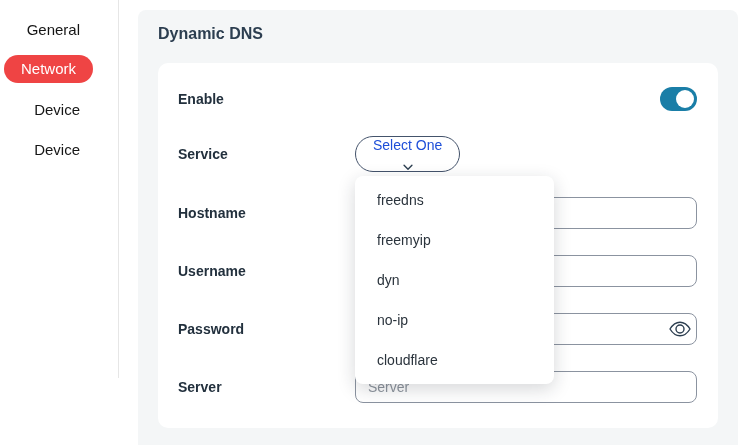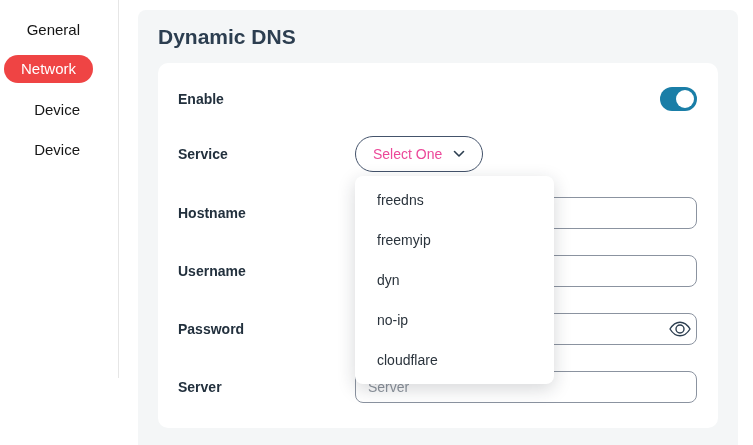--- a/index.html
+++ b/index.html
@@ -13,21 +13,21 @@
     white-space:nowrap; cursor:pointer; }
   .side-item.general { top:21px; }
   .side-item.events  { top:101px; }
   .side-item.device  { top:141px;text-align:right; }
   .side-item.pill { right:25px; top:55px; height:28px; line-height:28px;
     padding:0 17px; border-radius:15px; background:#ef4444; color:#ffffff; }
 
   
   .main-panel { position:absolute; left:138px; top:10px; width:600px; height:435px;
     background:#f4f6f7; border-radius:8px 8px 0 0; }
-  .page-title { position:absolute; left:20px; top:15px; font-size:21px;
+  .page-title { position:absolute; left:20px; top:15px; font-size:16px;
     font-weight:700; color:#2c3e50; }
 
   
   .card { position:absolute; left:20px; top:53px; width:560px; height:365px;
     background:#ffffff; border-radius:10px; }
   .field-label { position:absolute; left:20px; font-size:14px; font-weight:700;
     color:#22303d; }
   .lbl-enable   { top:28px; }
   .lbl-service  { top:83px; }
   .lbl-hostname { top:142px; }
@@ -38,22 +38,22 @@
   
   .toggle { position:absolute; left:502px; top:24px; width:37px; height:24px;
     border-radius:12px; background:#1a7ea7; border:none; cursor:pointer; }
   .toggle .knob { position:absolute; right:3px; top:3px; width:18px; height:18px;
     border-radius:50%; background:#ffffff; }
 
   
   .select-btn { position:absolute; left:197px; top:73px; height:36px;
     display:inline-flex; align-items:center; gap:11px; padding:0 17px;
     background:#ffffff; border:1px solid #44536b; border-radius:18px;
-    font-size:14px; color:#ec4899; cursor:pointer;
-    font-family:"Liberation Sans", sans-serif; }
+    font-size:14px; color:#1d4ed8; cursor:pointer;
+    font-family:"Liberation Sans", sans-serif;flex-direction:column; }
   .select-btn svg { display:block; }
 
   
   .menu { position:absolute; left:197px; top:113px; width:199px;
     background:#ffffff; border-radius:8px; padding:4px 8px;
     box-shadow:0 5px 18px rgba(25,35,45,0.18); z-index:5; }
   .menu-item { height:40px; line-height:40px; padding:0 14px; font-size:14px;
     color:#2a333c; cursor:pointer; }
 
   

